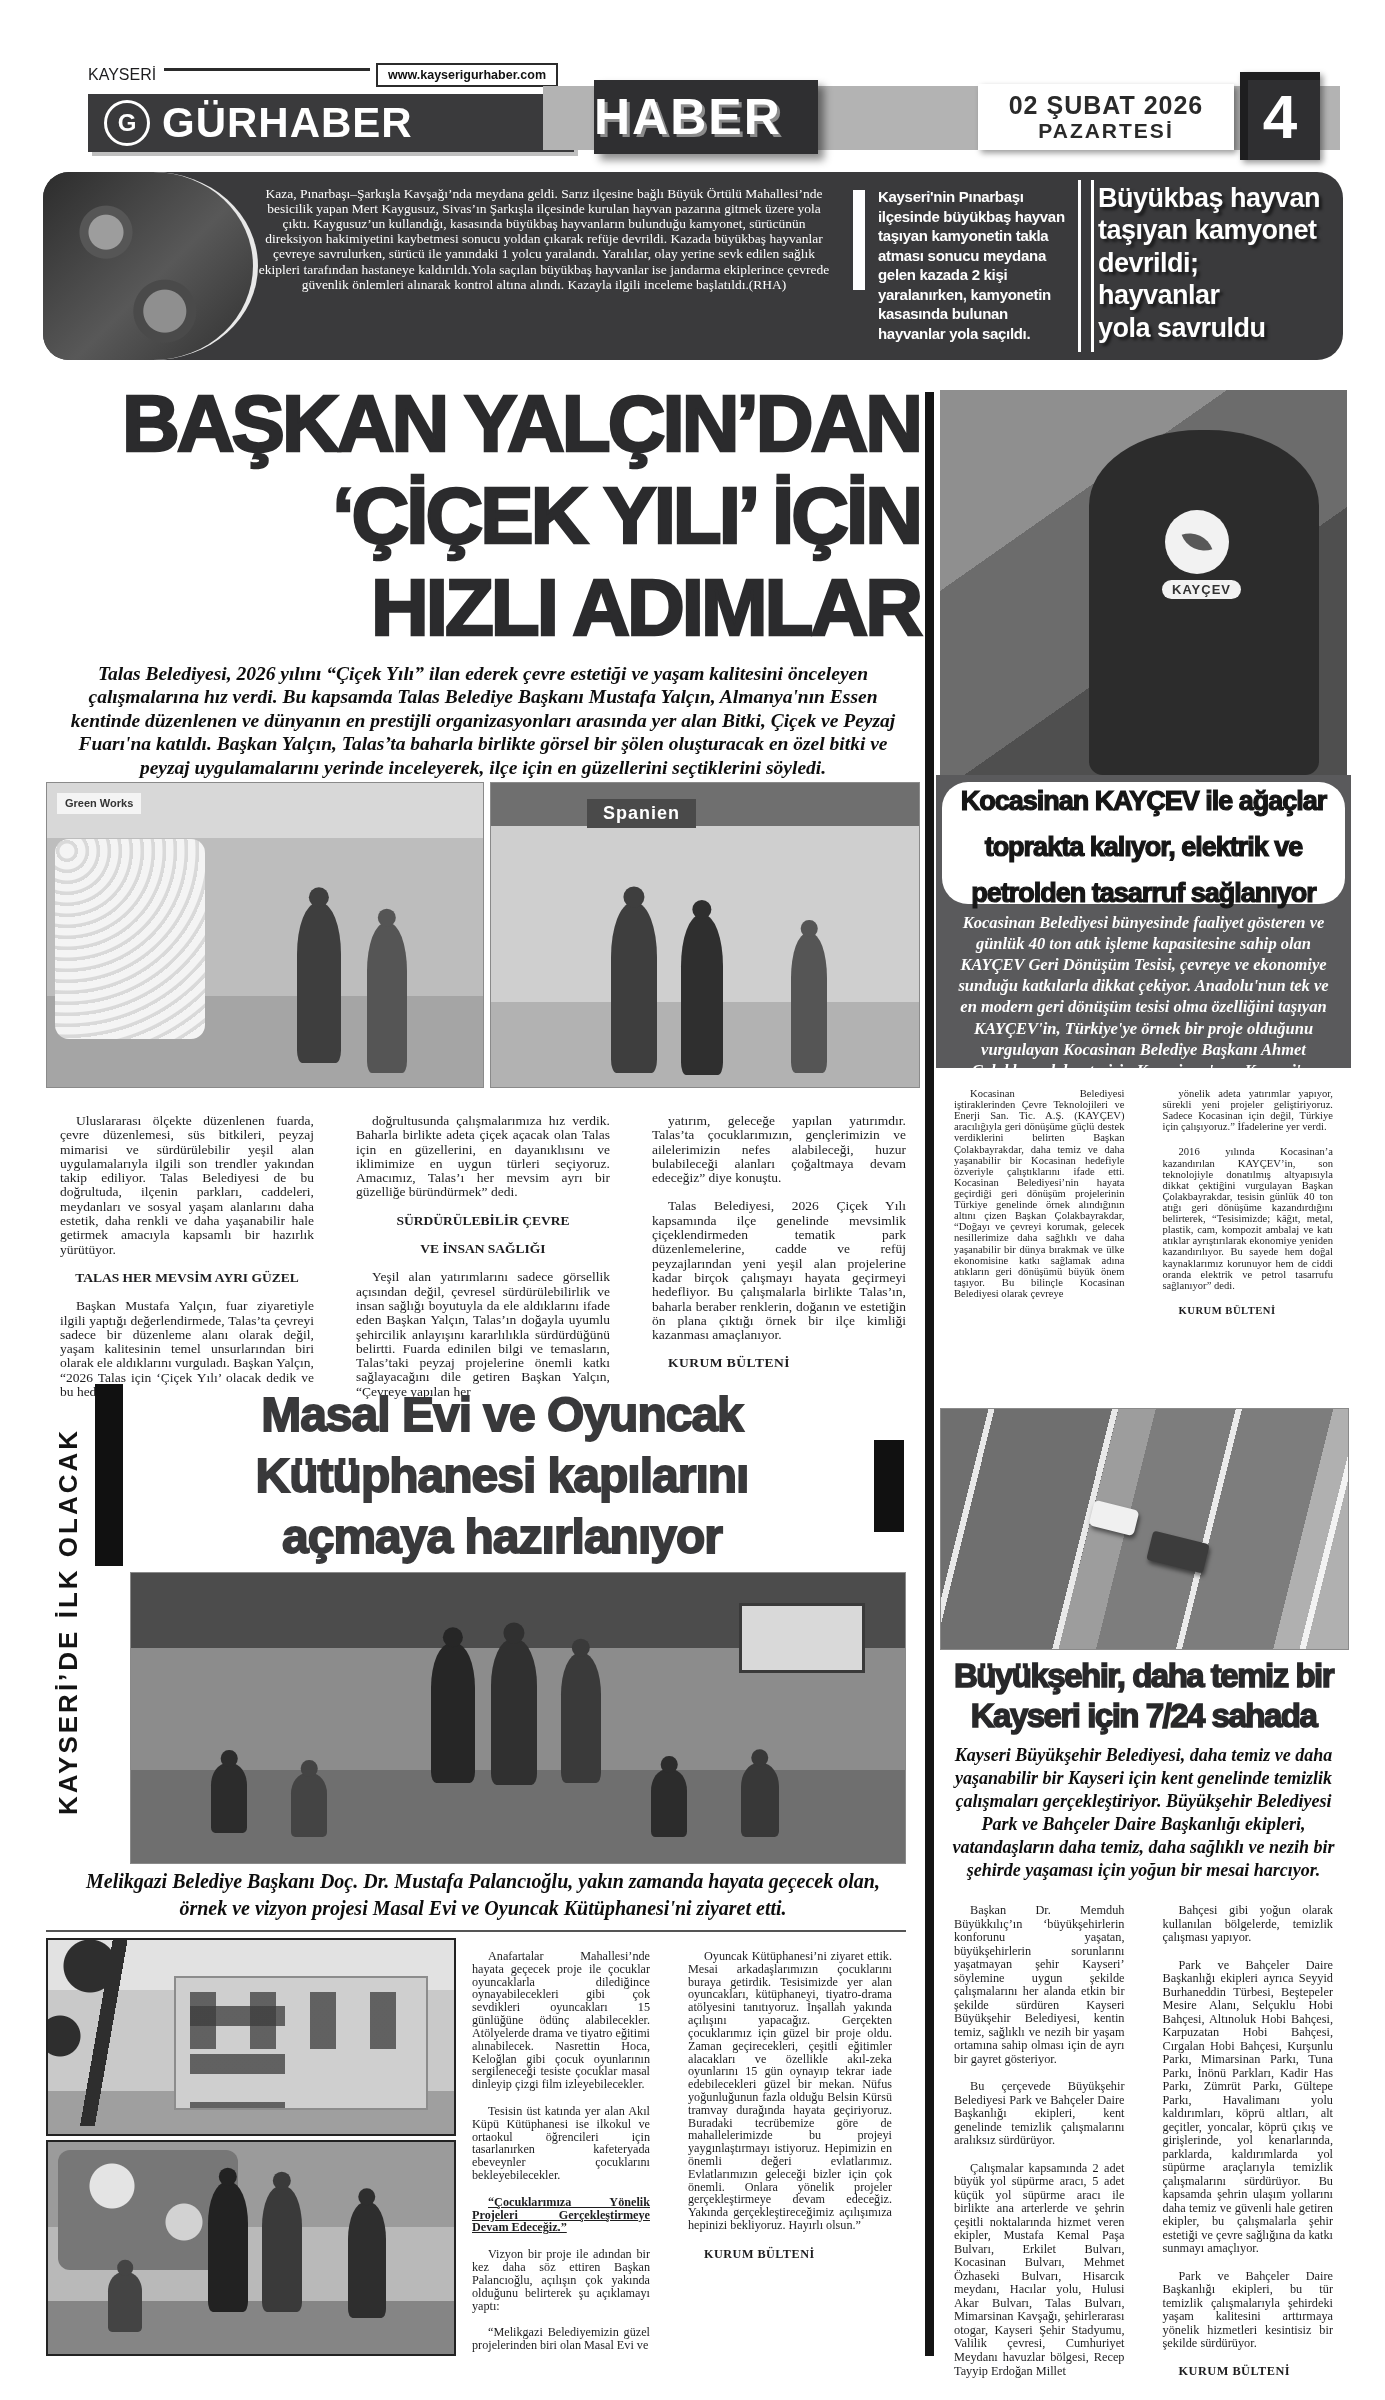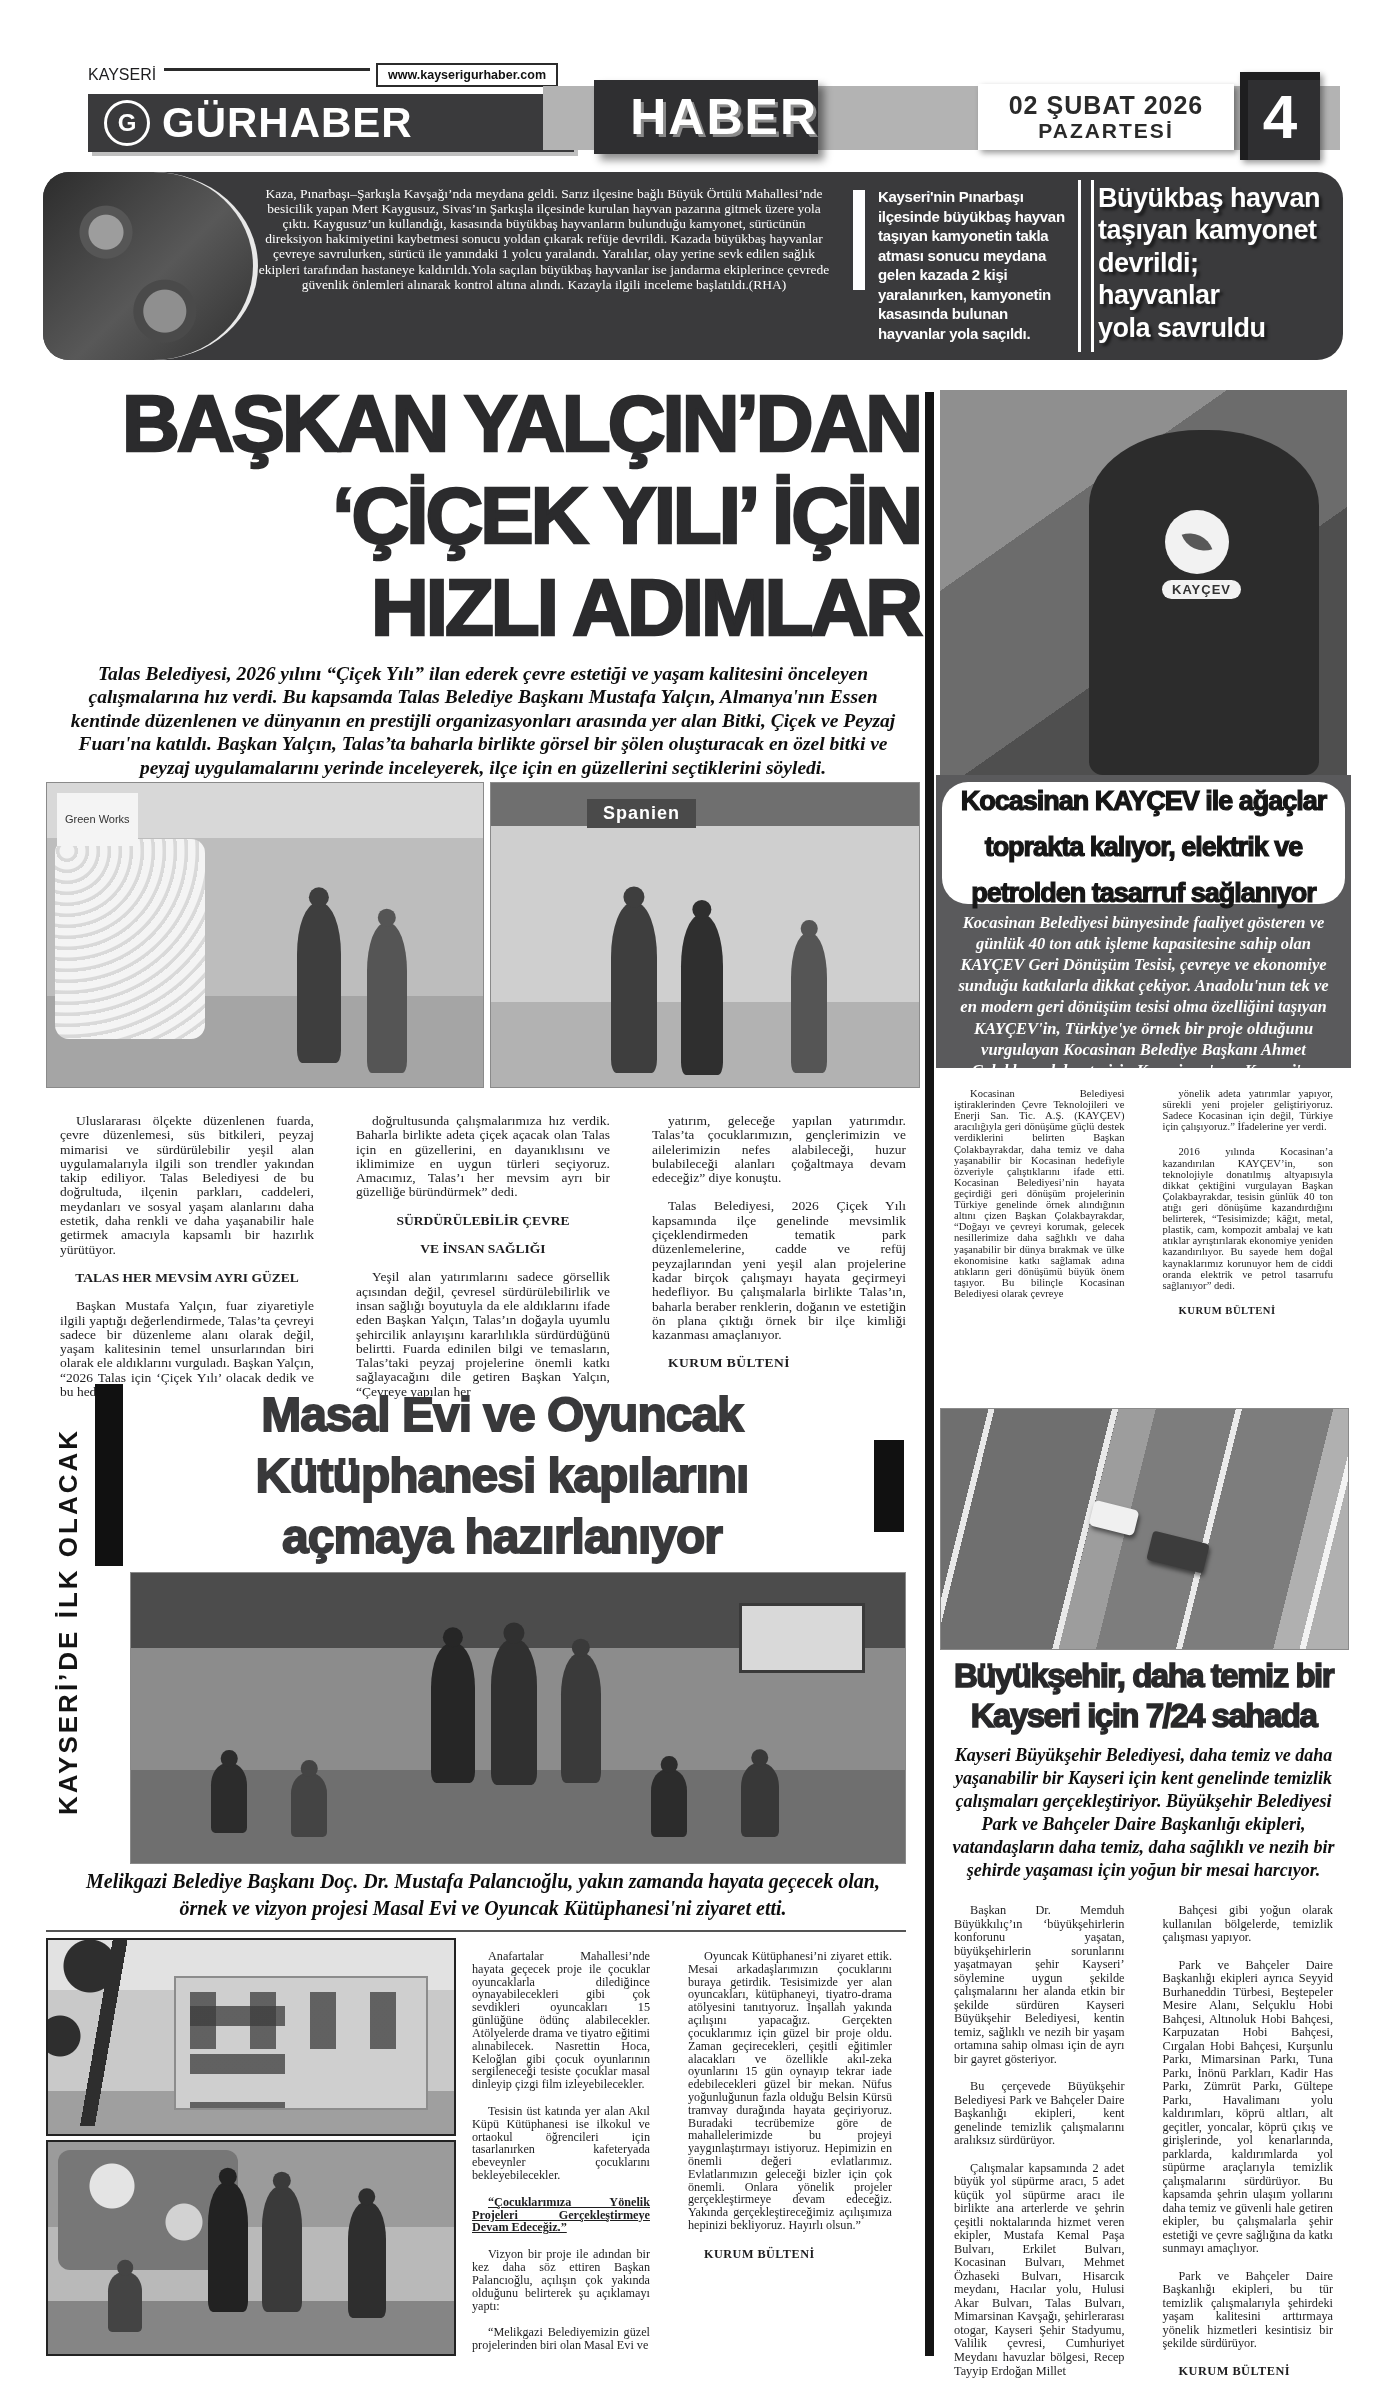--- a/index.html
+++ b/index.html
@@ -11,21 +11,21 @@
   .kayseri-strip{left:88px;top:56px;width:470px;height:38px;display:flex;align-items:center;background:#fff;}
   .kayseri-line{flex:1;height:3px;background:#2b2b2b;margin:0 6px 12px 8px;}
   .site-box{border:2px solid #2b2b2b;background:#fff;font-size:12.5px;font-weight:bold;padding:3px 10px;color:#111;white-space:nowrap;}
   .brand-box{left:88px;top:94px;width:470px;height:58px;background:#3a3a3c;display:flex;align-items:center;gap:12px;
              padding-left:16px;box-shadow:4px 4px 0 rgba(0,0,0,.25);}
   .brand-logo{width:40px;height:40px;border:3px solid #fff;border-radius:50%;color:#fff;display:flex;align-items:center;
               justify-content:center;font-weight:bold;font-size:24px;flex:0 0 auto;}
   .brand-name{color:#fff;font-size:42px;font-weight:bold;letter-spacing:1px;}
   .gray-banner{left:543px;top:86px;width:797px;height:64px;background:#b3b3b3;}
   .haber-box{left:594px;top:80px;width:224px;height:74px;background:#2f2f31;display:flex;align-items:center;
-             justify-content:flex-end;box-shadow:6px 6px 8px rgba(0,0,0,.45);}
+             justify-content:flex-start;box-shadow:6px 6px 8px rgba(0,0,0,.45);}
   .haber-text{color:#fff;font-size:50px;font-weight:bold;letter-spacing:2px;text-shadow:3px 3px 0 #8a8a8a;}
   .date-box{left:978px;top:84px;width:256px;height:66px;background:#fff;box-shadow:3px 3px 6px rgba(0,0,0,.4);
             display:flex;flex-direction:column;align-items:center;justify-content:center;}
   .date1{font-size:25px;font-weight:bold;color:#2a2a2a;letter-spacing:1px;line-height:1.1;}
   .date2{font-size:21px;font-weight:bold;color:#2a2a2a;letter-spacing:2px;line-height:1.1;}
   .pagenum-box{left:1240px;top:72px;width:80px;height:88px;background:#2f2f31;color:#fff;display:flex;align-items:center;
                justify-content:center;font-size:62px;font-weight:bold;box-shadow:inset 8px 8px 0 rgba(0,0,0,.35),3px 3px 6px rgba(0,0,0,.4);}
 
   
   .accident-panel{left:43px;top:172px;width:1300px;height:188px;background:#3a3a3c;border-radius:26px;}
@@ -49,21 +49,21 @@
   .flower-headline span{display:block;text-align:right;}
   .lede{font-family:"Liberation Serif",serif;font-weight:bold;font-style:italic;text-align:center;color:#0e0e0e;}
   .flower-intro{left:70px;top:662px;width:826px;font-size:19.5px;line-height:1.2;}
   .photo{border:1px solid #8a8a8a;overflow:hidden;}
   .fair-photo-left{left:46px;top:782px;width:436px;height:304px;
        background:linear-gradient(180deg,#d8d8d8 0 18%,#bdbdbd 18% 70%,#a5a5a5 70%);}
   .fair-photo-right{left:490px;top:782px;width:428px;height:304px;
        background:linear-gradient(180deg,#6f6f6f 0 14%,#cfcfcf 14% 72%,#b2b2b2 72%);}
   .flower-wall{position:absolute;left:8px;top:56px;width:150px;height:200px;border-radius:14px;
        background:repeating-radial-gradient(circle at 12px 12px,#f4f4f4 0 7px,#d9d9d9 8px 11px);}
-  .photo-sign{position:absolute;background:#f4f4f4;color:#333;font-weight:normal;font-size:11px;padding:20px 8px;line-height:1.2;}
+  .photo-sign{position:absolute;background:#f4f4f4;color:#333;font-weight:bold;font-size:11px;padding:4px 8px;line-height:1.2;}
   .banner-dark{position:absolute;background:#4a4a4a;color:#fff;font-weight:bold;font-size:18px;padding:4px 16px;letter-spacing:1px;}
   .fig{position:absolute;background:#3e3e3e;border-radius:45% 45% 12% 12% / 32% 32% 8% 8%;}
   .fig::before{content:"";position:absolute;left:50%;top:0;transform:translate(-50%,-78%);width:46%;aspect-ratio:1/1;border-radius:50%;background:inherit;}
   .cols{display:flex;}
   .bodytext p{margin:14px;text-indent:16px;text-align:justify;}
   .bodytext .subhead{font-weight:bold;text-align:center;text-indent:0;}
   .flower-cols{left:46px;top:1100px;width:874px;height:282px;gap:14px;font-family:"Liberation Serif",serif;
                font-size:13.5px;line-height:1.06;}
   .flower-cols .col{flex:1;}
   .credit{font-weight:bold;text-align:center;text-indent:0;margin-top:14px;letter-spacing:.5px;}

